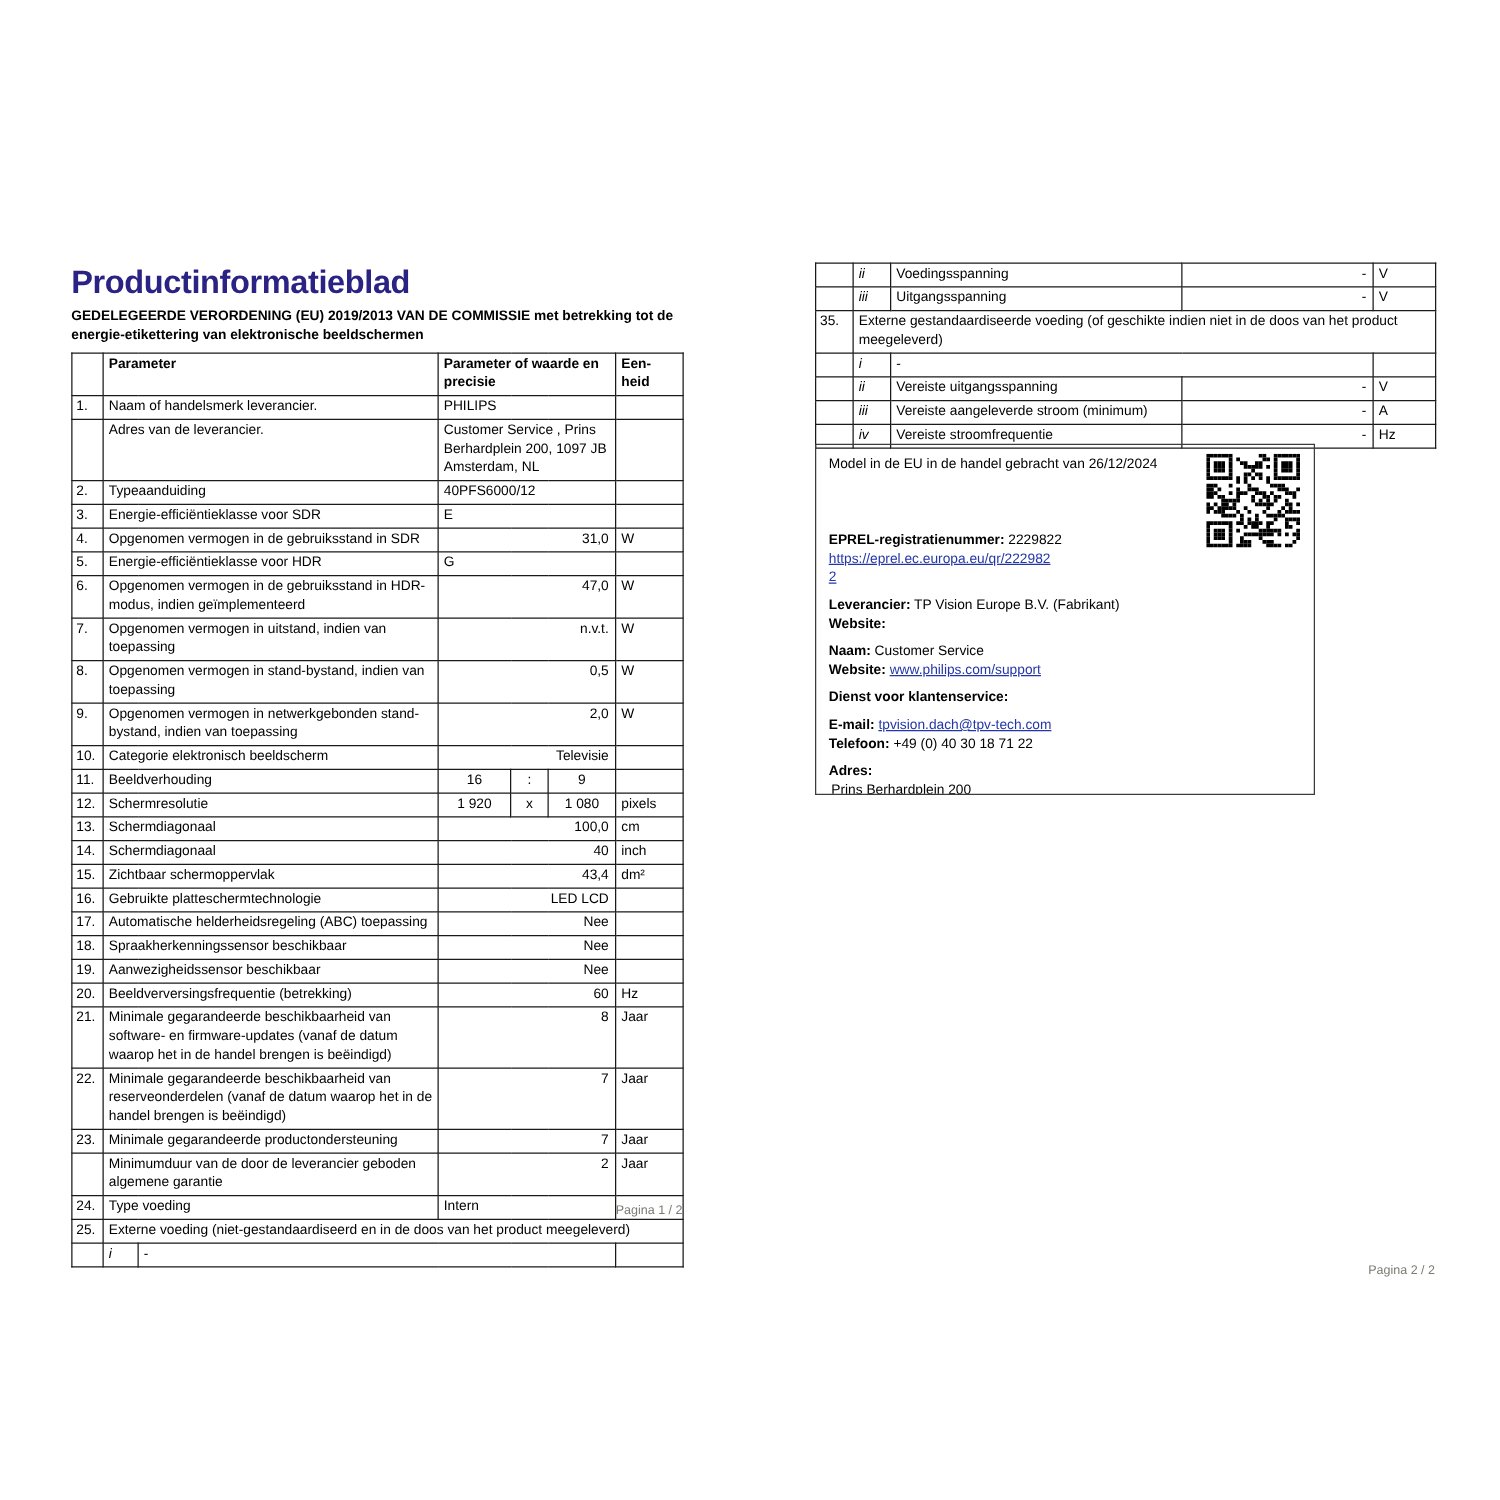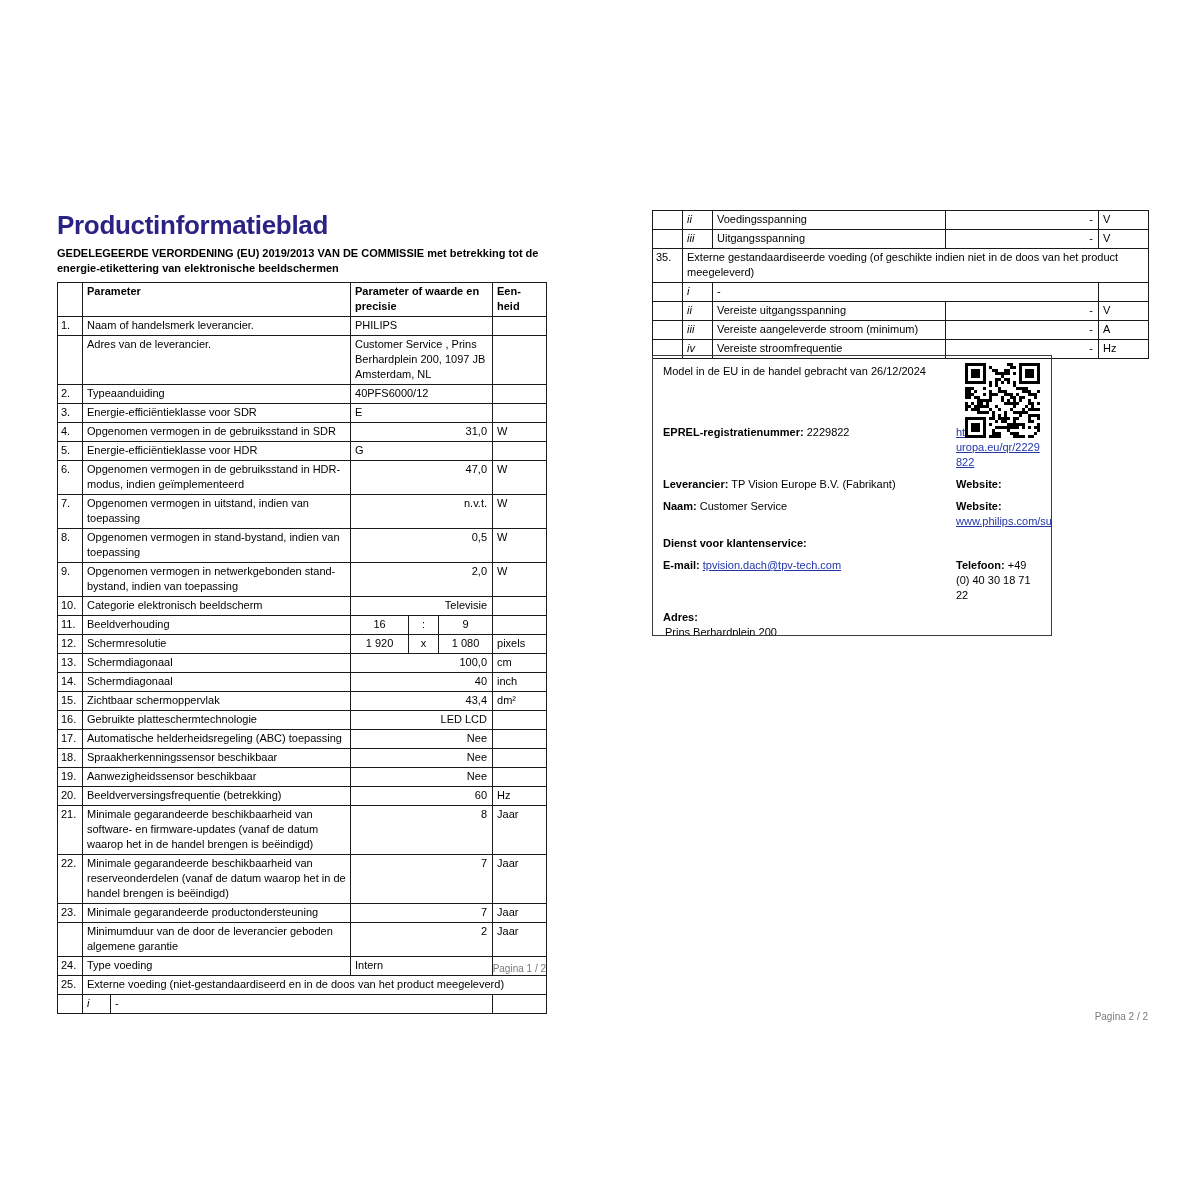--- a/index.html
+++ b/index.html
@@ -25,21 +25,21 @@
   .t td.roman{font-style:italic;}
 
   
   .page2-table{position:absolute;left:652px;top:210px;}
 
   .info-box{
     position:absolute;left:652px;top:355px;width:400px;height:281px;
     border:1px solid #3c3c3c;box-sizing:border-box;padding:8px 10px 6px 10px;
     font-size:11px;line-height:15px;overflow:hidden;
   }
-  .info-row{display:flex;margin-bottom:7px;}
+  .info-row{display:flex;margin-bottom:7px;flex-direction:column;}
   .info-col-l{width:293px;flex:none;padding-right:6px;box-sizing:border-box;}
   .info-col-r{flex:1;min-width:0;}
   .lbl-b{font-weight:bold;}
   .gap-after-model{height:46px;}
   a.link,.link{color:var(--link-color);text-decoration:underline;cursor:pointer;}
   .break-link{word-break:break-all;display:inline-block;max-width:183px;}
   .addr-line{margin:0;padding-left:2px;}
   .addr-line+.addr-line{padding-left:5px;}
 
   .qr{position:absolute;top:7px;right:11px;width:75px;height:75px;background:#fff;}

